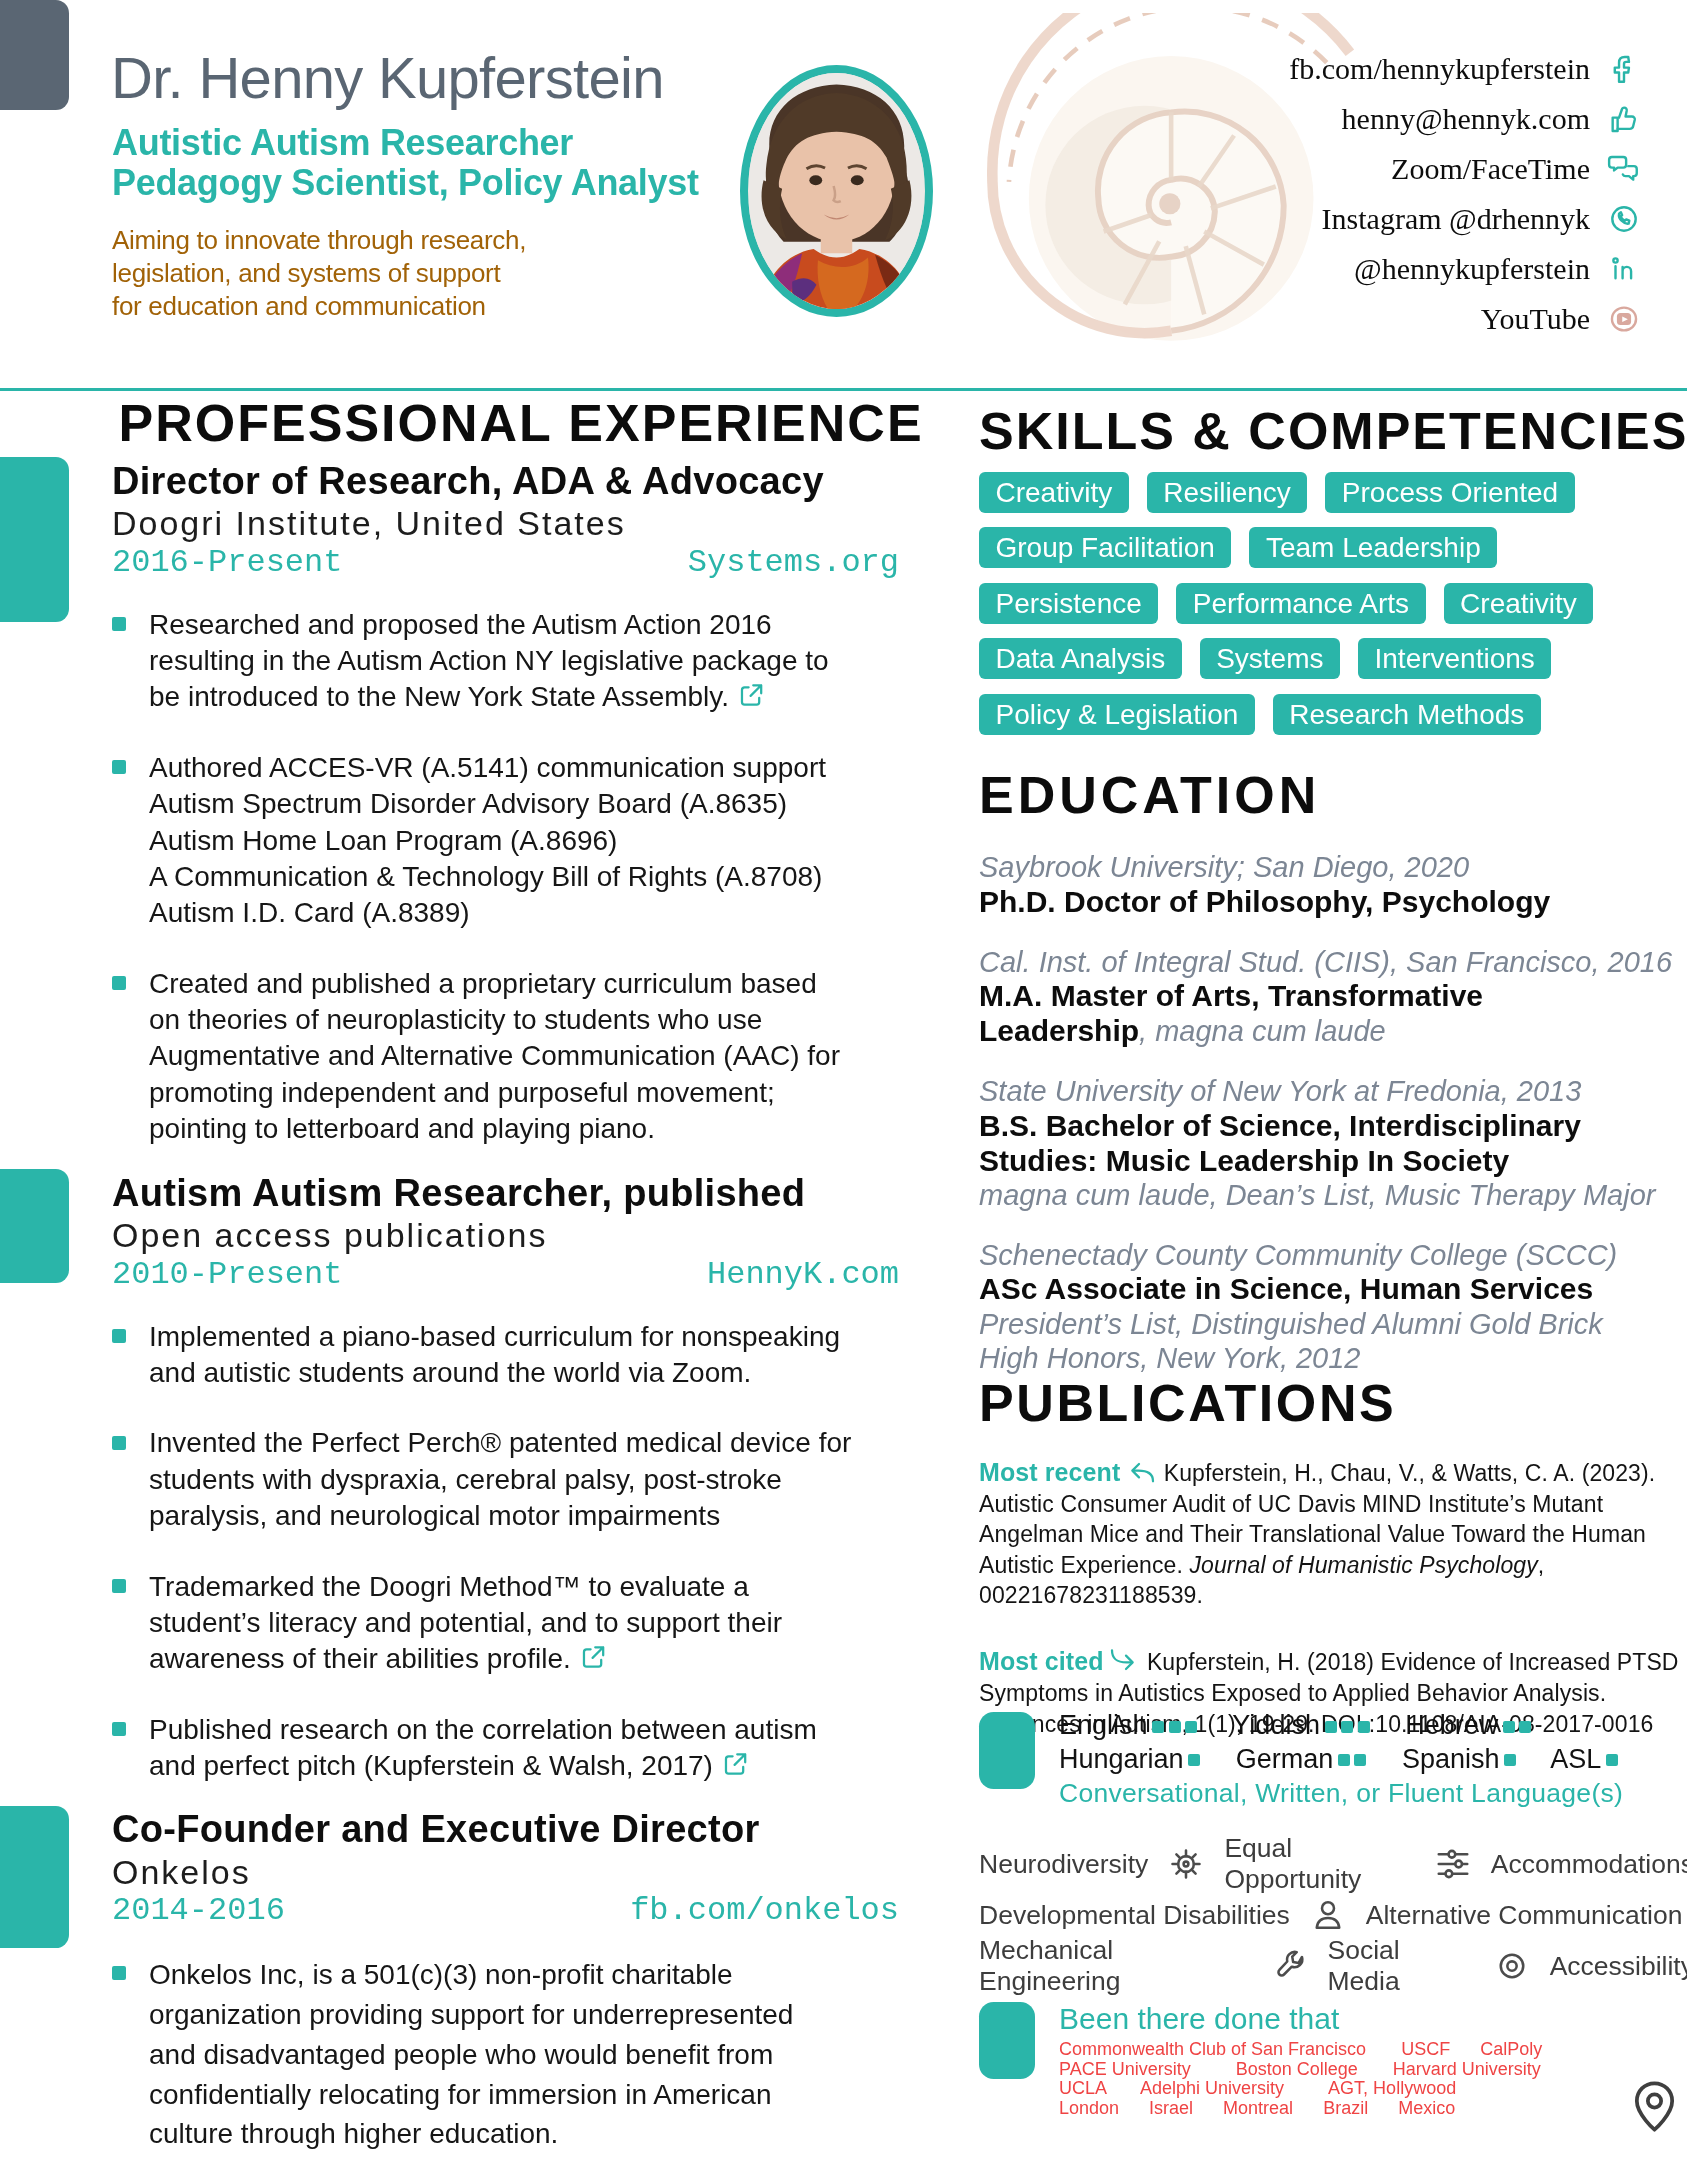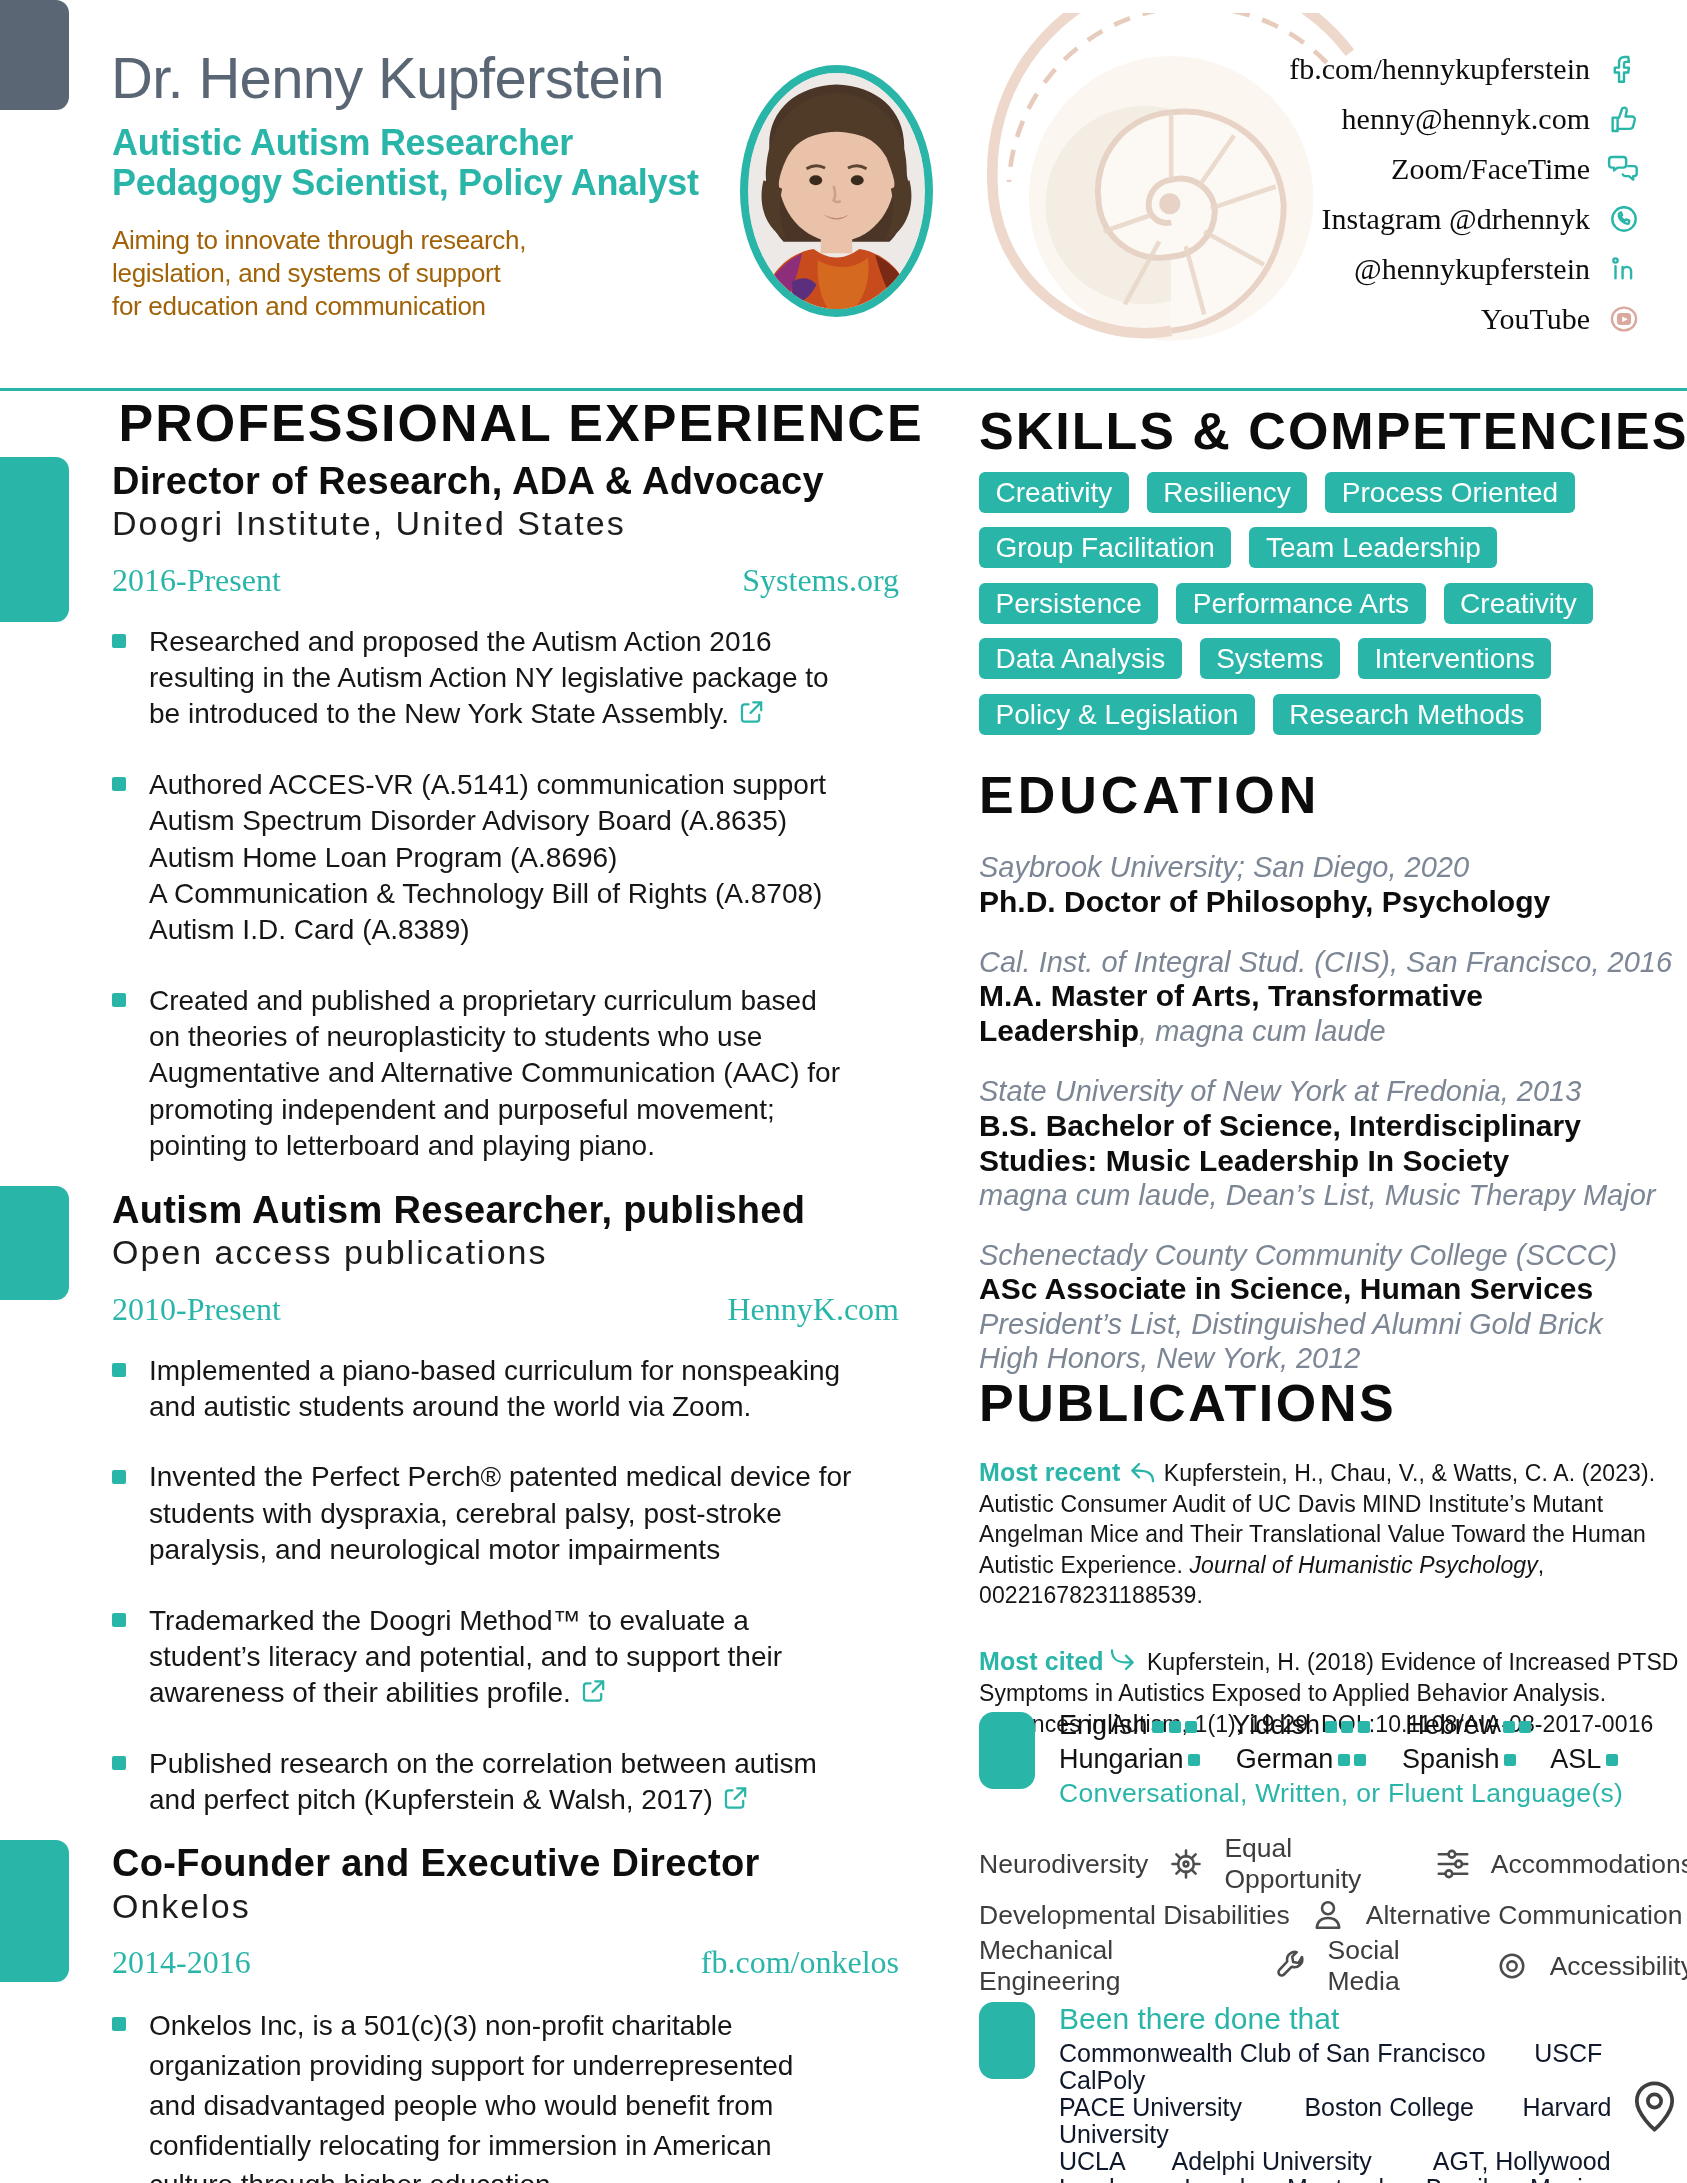--- a/index.html
+++ b/index.html
@@ -23,21 +23,21 @@
   .contact-ic svg{width:34px;height:34px;display:block;}
   .divider{position:absolute;left:0;top:388px;width:1687px;height:2.6px;background:#2ab5a9;}
   
   .h1{font-size:52px;font-weight:700;color:#0c0c0c;letter-spacing:2px;line-height:1.0;white-space:nowrap;}
   
   .left-col{position:absolute;left:112px;top:397px;width:850px;}
   .left-col .h1{margin:0 0 10.6px 6.6px;}
   .job{position:relative;}
   .job-title{font-size:38px;font-weight:700;color:#0e0e0e;line-height:1.12;letter-spacing:0.3px;}
   .job-org{font-size:34px;color:#1d1d1d;line-height:1.18;letter-spacing:2px;margin-top:1.3px;}
-  .job-meta{display:flex;justify-content:space-between;width:787px;margin-top:20px;font-family:Liberation Serif, serif;font-size:32px;color:#2ab5a9;line-height:1;}
+  .job-meta{display:flex;justify-content:space-between;width:787px;margin-top:3px;font-family:Liberation Mono, monospace;font-size:32px;color:#2ab5a9;line-height:1;}
   .job-meta .lnk{color:#2ab5a9;}
   .side-accent{position:absolute;left:-112px;top:-2.6px;width:69px;background:#2ab5a9;border-radius:0 13.2px 13.2px 0;}
   .acc1{height:165px;}
   .acc2{height:114px;}
   .acc3{height:142px;}
   ul.bullets{list-style:none;margin:28px 0 0 0;padding:0;}
   ul.bullets li{position:relative;padding-left:37px;font-size:28px;line-height:1.3;color:#161616;margin-bottom:34px;}
   ul.bullets li:last-child{margin-bottom:0;}
   ul.bullets li::before{content:"";position:absolute;left:0;top:10.6px;width:14px;height:14px;background:#2ab5a9;border-radius:2px;}
   .btext{white-space:pre-line;}
@@ -70,21 +70,21 @@
   .lang-item{margin-right:28px;}
   .lang-dots .sq{display:inline-block;width:12px;height:12px;background:#2ab5a9;border-radius:2px;margin-left:4.6px;vertical-align:1.3px;}
   .lang-caption{font-size:26.5px;color:#2ab5a9;line-height:1.1;letter-spacing:0.3px;}
   #keywords{top:1845px;}
   .kw-row{display:flex;align-items:center;margin-bottom:13.2px;font-size:26.5px;color:#3d3d3d;height:38px;}
   .kw-ic{width:36px;height:36px;margin:0 20px;color:#4c4c4c;flex:0 0 36px;}
   .kw-ic svg{width:36px;height:36px;display:block;}
   #places{top:2002px;display:flex;}
   .places-box{margin-left:24px;position:relative;width:609px;}
   .places-title{font-size:30px;color:#2ab5a9;line-height:1.1;margin-bottom:5.3px;}
-  .places-line{font-size:25px;color:#0f172a;line-height:1.08;white-space:pre-wrap;}
+  .places-line{font-size:18px;color:#ef4444;line-height:1.08;white-space:pre-wrap;}
   .pin{position:absolute;left:569px;top:78px;width:53px;height:57px;color:#3f3f3f;}
   svg.stroke-ic *{fill:none;stroke:currentColor;stroke-width:3.4;stroke-linecap:round;stroke-linejoin:round;}
 </style>
 </head>
 <body>
 
 <div class="dark-bar"></div>
 
 <div class="name">Dr. Henny Kupferstein</div>
 

